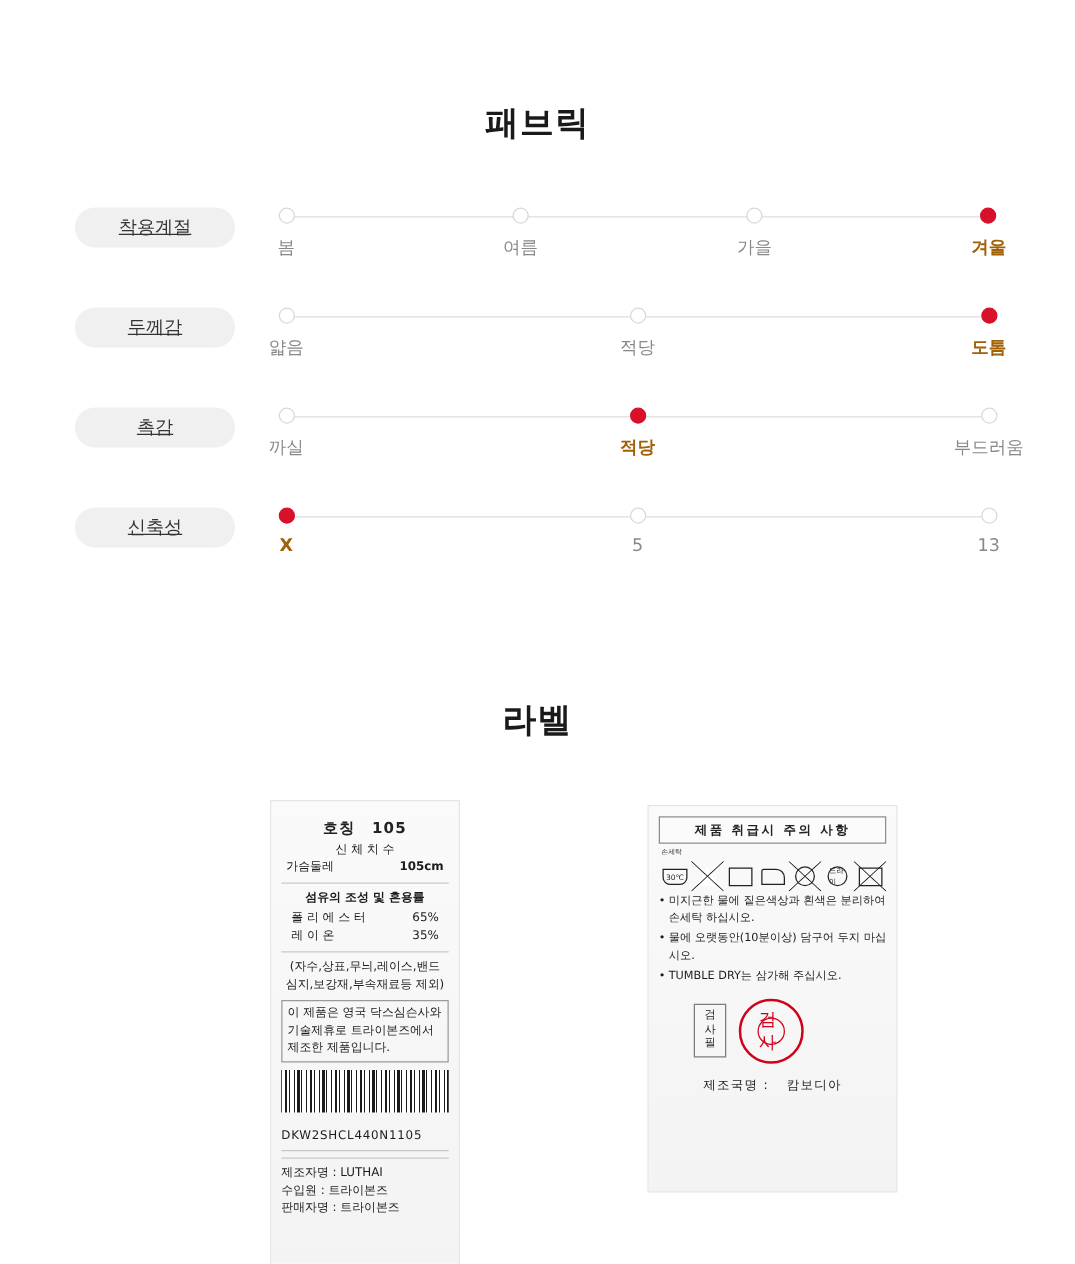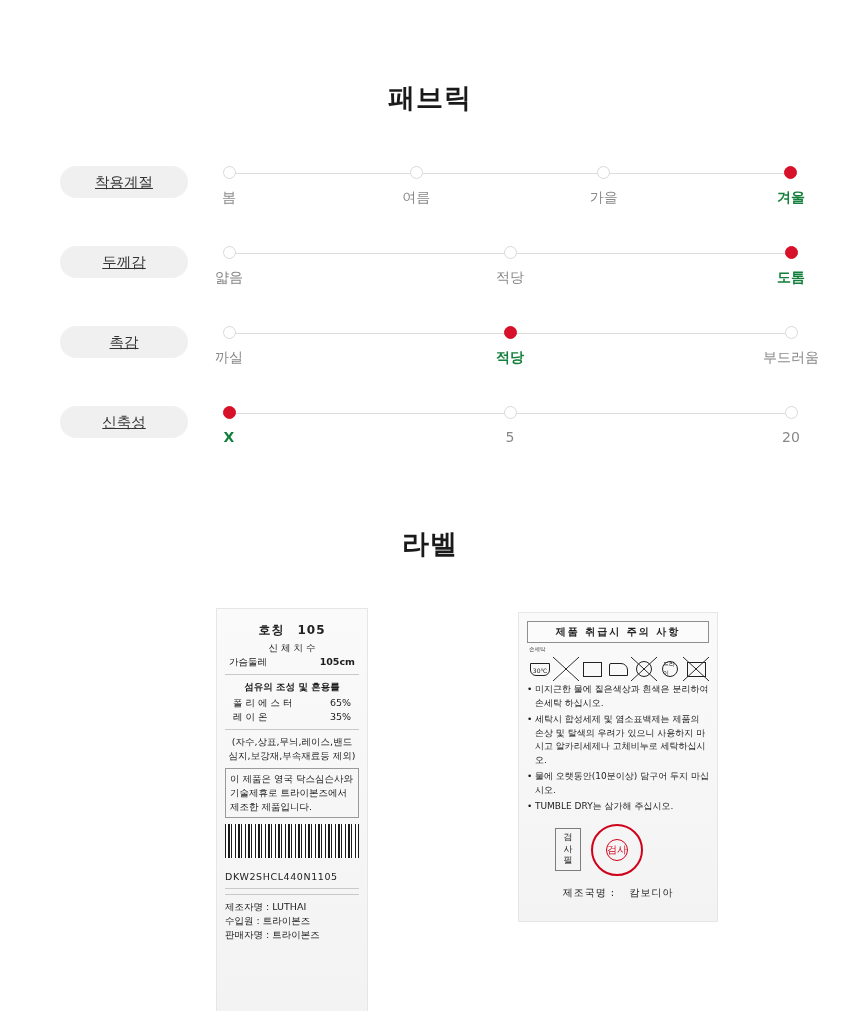--- a/index.html
+++ b/index.html
@@ -19,21 +19,21 @@
 
   
   .section-title {
     text-align: center;
     font-size: 27px;
     font-weight: bold;
     letter-spacing: 1px;
     color: #1a1a1a;
   }
   #fabric-title { margin-top: 80px; }
-  #label-title  { margin-top: 64px; }
+  #label-title  { margin-top: 96px; }
 
   
   .spec-list {
     margin: 48px auto 0 auto;
     width: 740px;
   }
   .spec-row {
     display: flex;
     align-items: flex-start;
     margin-bottom: 22px;
@@ -93,21 +93,21 @@
     background: #d8112a;
     border-color: #d8112a;
   }
   .ptlabel {
     margin-top: 10px;
     font-size: 14px;
     color: #888;
     white-space: nowrap;
   }
   .point.active .ptlabel {
-    color: #15803d;
+    color: #a16207;
     font-weight: bold;
   }
   .point.first .ptlabel { transform: translateX(0); }
 
   
   .labels-wrap {
     position: relative;
     margin-top: 46px;
     height: 370px;
   }
@@ -248,22 +248,21 @@
     margin-left: 10px;
     position: relative;
     display: flex; align-items: center; justify-content: center;
     color: #d0021b;
   }
   .stamp .inner {
     width: 22px; height: 22px;
     border: 1.5px solid #d0021b;
     border-radius: 50%;
     display: flex; align-items: center; justify-content: center;
-    font-size: 10px;
-    text-align: right;
+    font-size: 14px;
   }
   .origin-line {
     text-align: center;
     font-size: 10px;
     margin-top: 10px;
     letter-spacing: 1px;
   }
 </style>
 </head>
 <body>
@@ -347,21 +346,21 @@
         <div class="point first active">
           <div class="dot"></div>
           <div class="ptlabel">X</div>
         </div>
         <div class="point">
           <div class="dot"></div>
           <div class="ptlabel">5</div>
         </div>
         <div class="point">
           <div class="dot"></div>
-          <div class="ptlabel">20</div>
+          <div class="ptlabel">13</div>
         </div>
       </div>
     </div>
   </div>
 
 </div>
 
 <h2 id="label-title" class="section-title">라벨</h2>
 
 <div class="labels-wrap">
@@ -442,21 +441,20 @@
             <span>드라이</span>
           </div>
       </div>
       <div class="sym sym-wrap cross">
         <div class="sym-box"></div>
       </div>
     </div>
 
     <div class="care-list">
       <div class="care-item">미지근한 물에 짙은색상과 흰색은 분리하여 손세탁 하십시오.</div>
-      <div class="care-item">세탁시 합성세제 및 염소표백제는 제품의 손상 및 탈색의 우려가 있으니 사용하지 마시고 알카리세제나 고체비누로 세탁하십시오.</div>
       <div class="care-item">물에 오랫동안(10분이상) 담구어 두지 마십시오.</div>
       <div class="care-item">TUMBLE DRY는 삼가해 주십시오.</div>
     </div>
 
     <div class="stamp-area">
       <div class="stamp-box">
         <div>검</div>
         <div>사</div>
         <div>필</div>
       </div>

